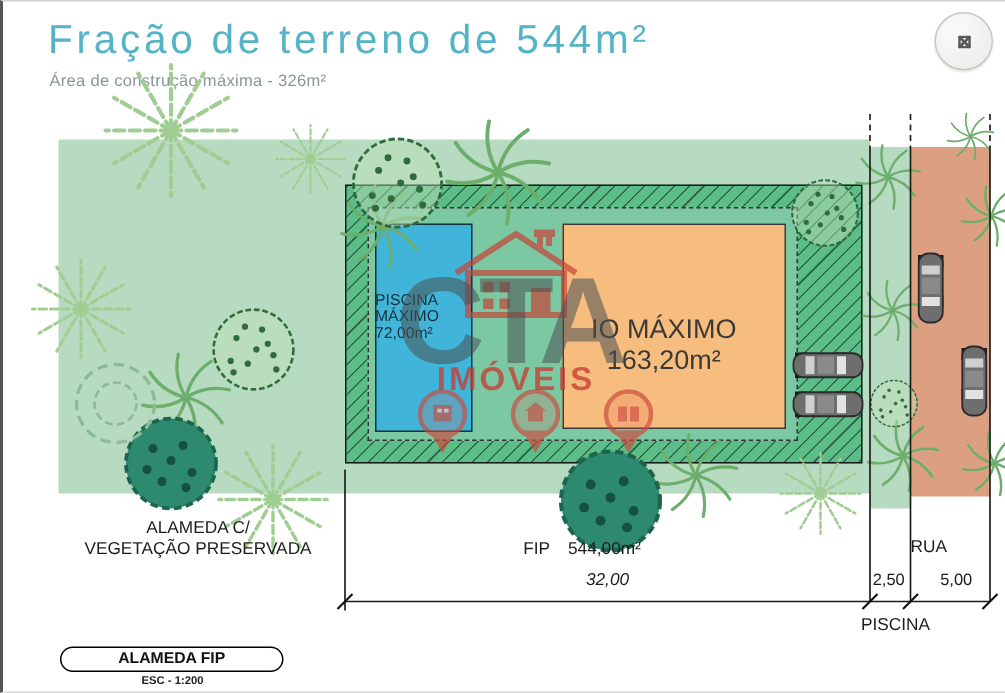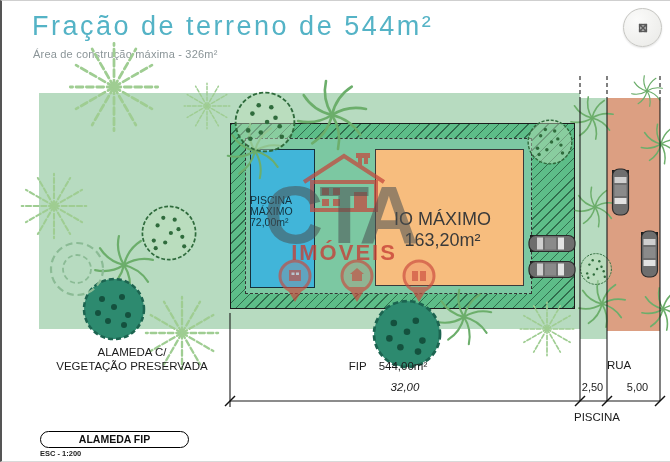--- a/index.html
+++ b/index.html
@@ -50,21 +50,21 @@
   .fip-line .gap{display:inline-block;width:12px;}
   .dim-lot{left:228px;top:380px;width:350px;text-align:center;font-size:11.5px;font-style:italic;}
   .dim-side{left:576px;top:380px;width:29px;text-align:center;font-size:11px;}
   .dim-street{left:605px;top:380px;width:61px;text-align:center;font-size:11px;}
   .rua-label{left:605px;top:358px;width:53px;text-align:left;font-size:11.5px;}
   .passeio-label{left:558px;top:410px;width:74px;text-align:center;font-size:11.5px;}
   
   .legend-box{left:38px;top:430px;width:147px;height:15px;border:1.6px solid #000;
     border-radius:9px;text-align:center;font-size:10.5px;font-weight:bold;line-height:15px;
     color:#111;box-sizing:content-box;z-index:6;}
-  .legend-scale{left:38px;top:448px;width:150px;text-align:left;font-size:7.5px;
+  .legend-scale{left:38px;top:448px;width:150px;text-align:center;font-size:7.5px;
     font-weight:bold;color:#222;z-index:6;}
 </style>
 </head>
 <body>
 
 <div class="stage">
 
   <div class="abs title">Fração de terreno de 544m²</div>
   <div class="abs subtitle">Área de construção máxima - 326m²</div>
 

